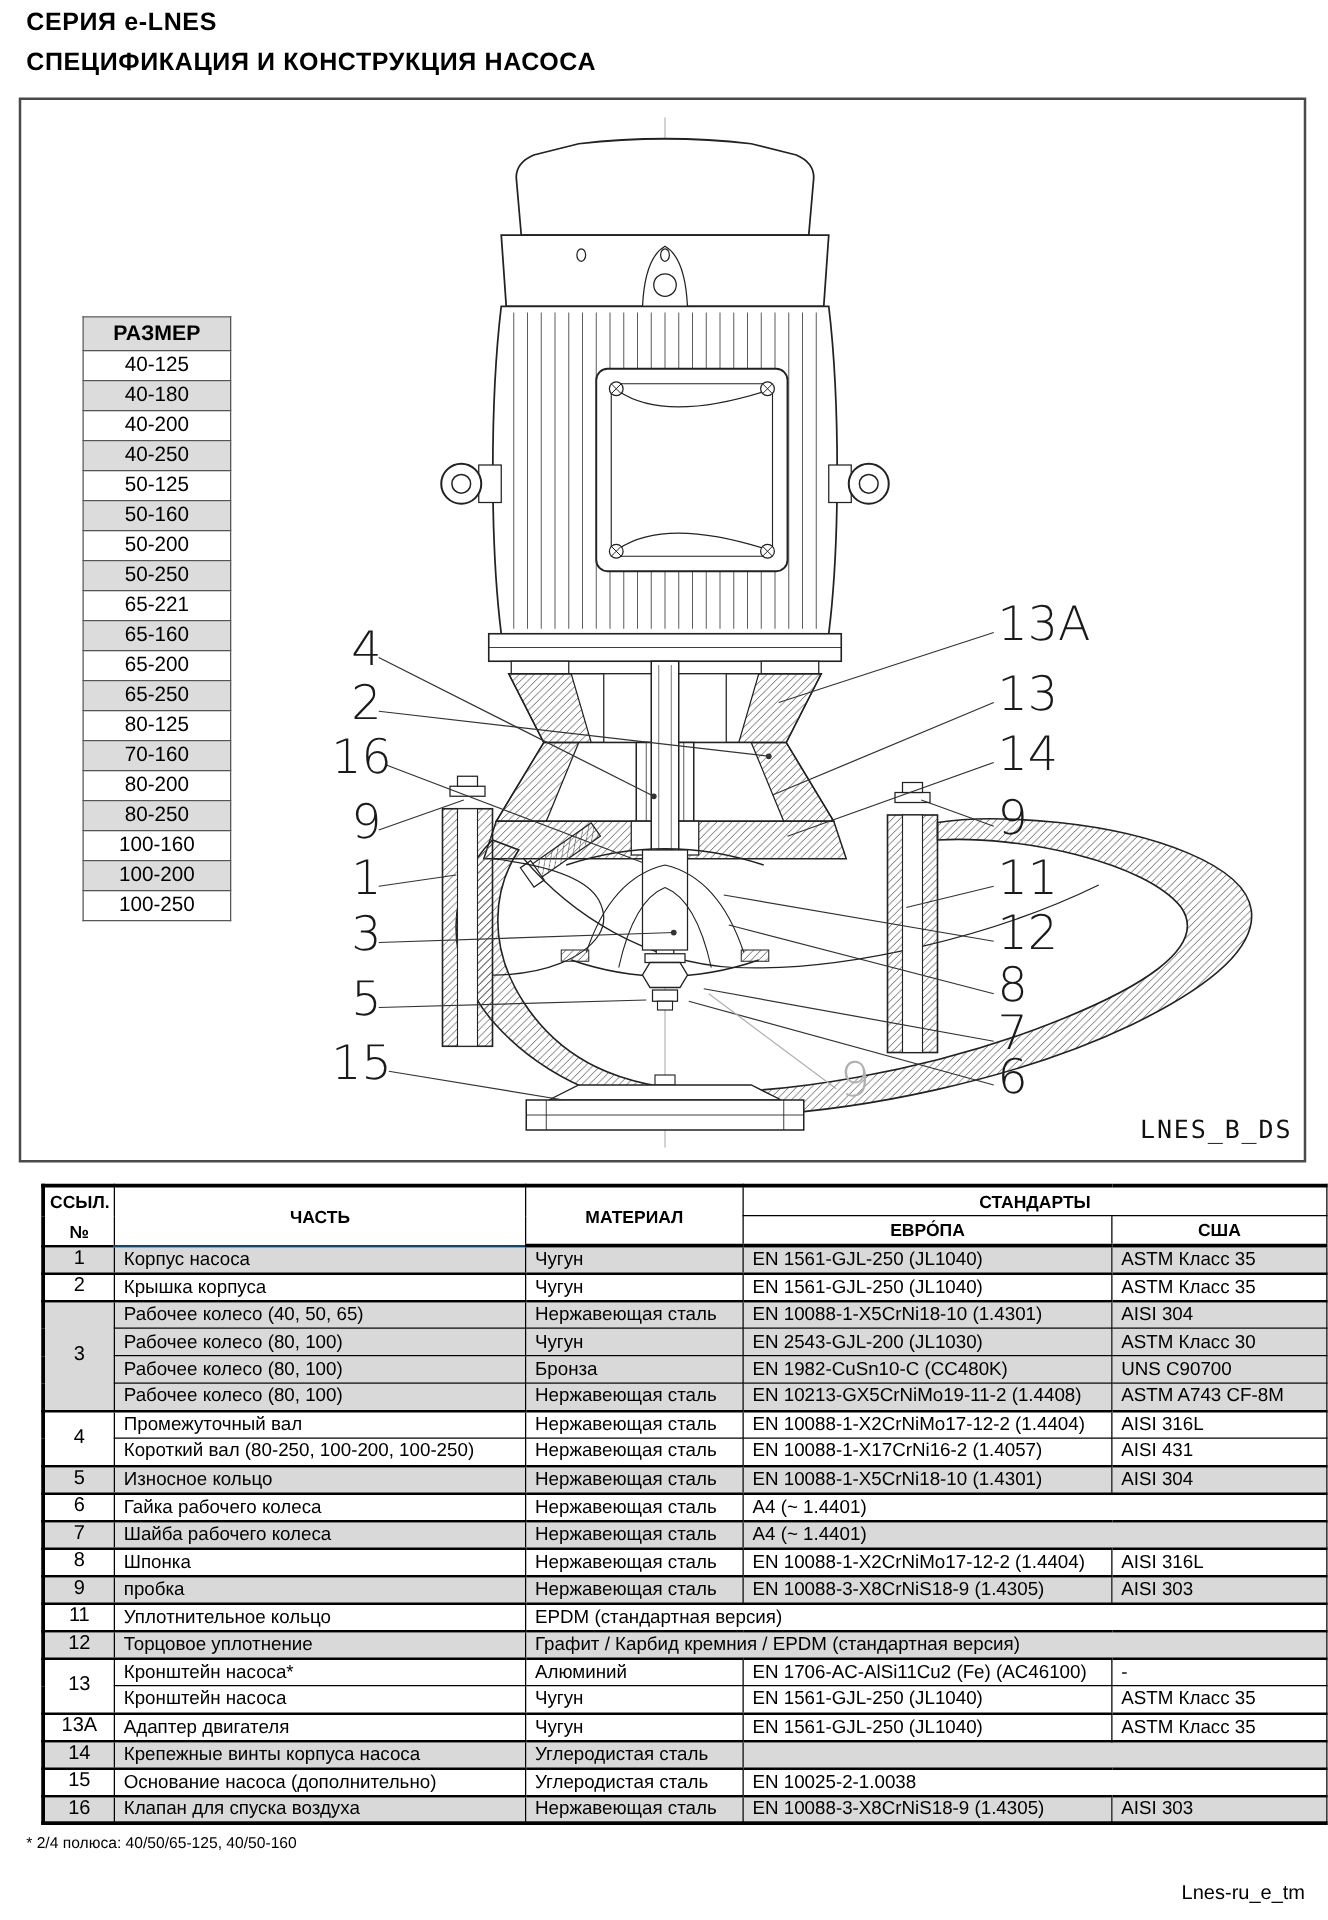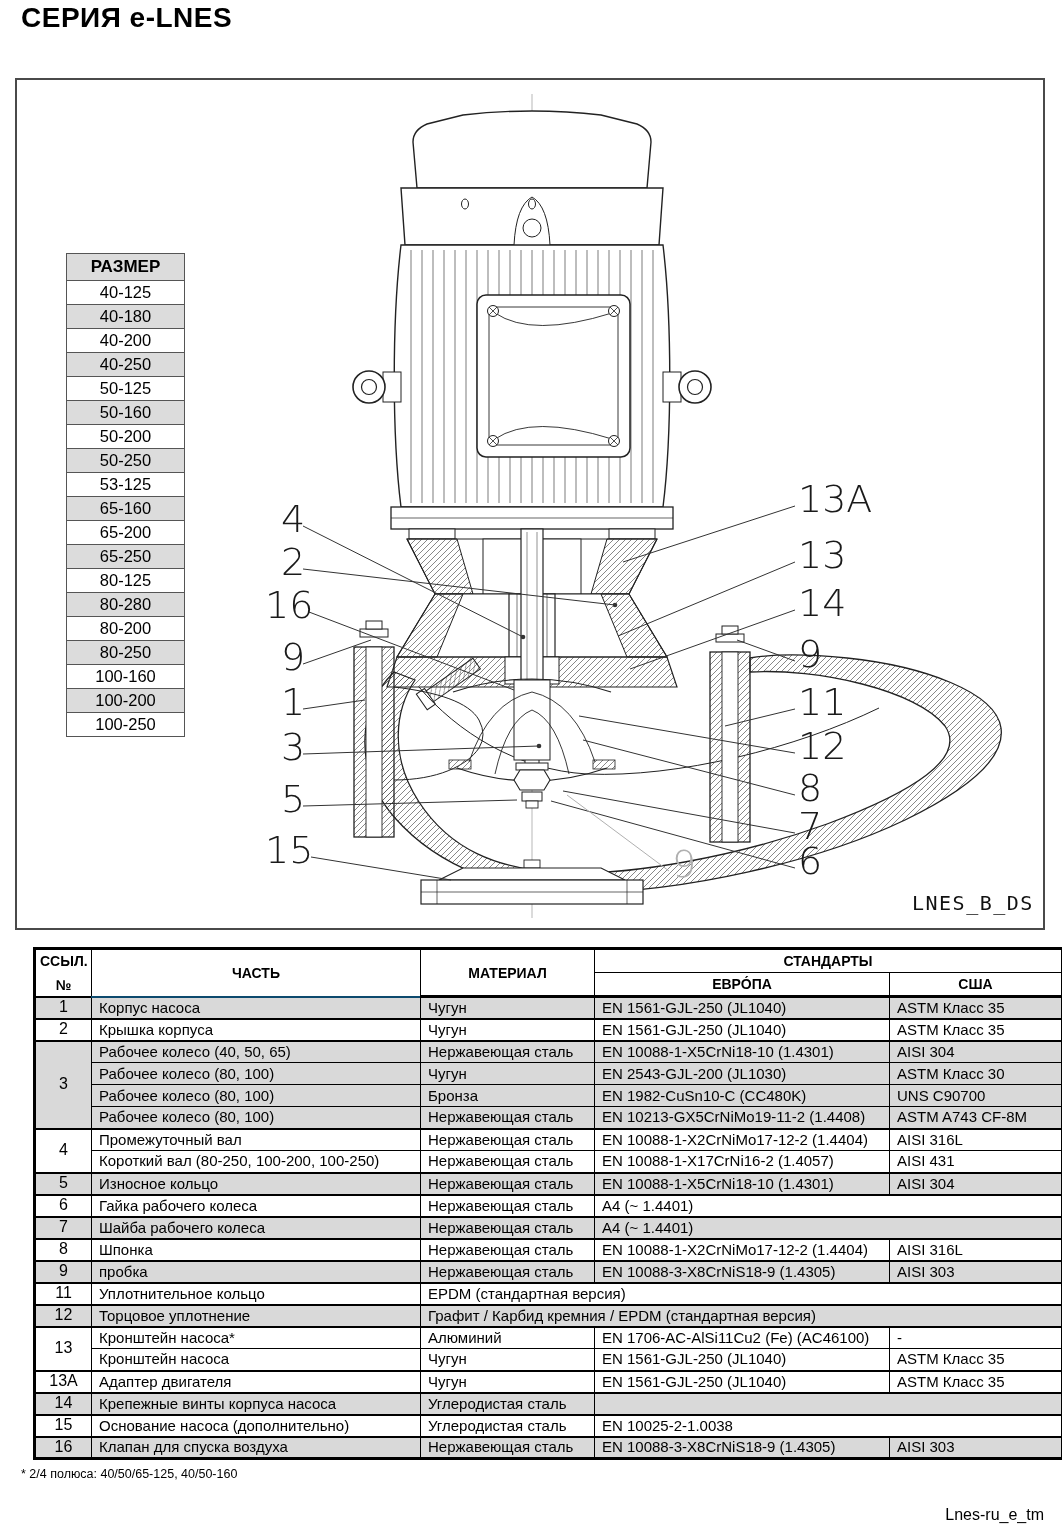--- a/index.html
+++ b/index.html
@@ -1,21 +1,21 @@
 <!DOCTYPE html>
 <html><head>
 <meta charset="utf-8">
 <style>
   html,body{margin:0;padding:0;}
   body{
     width:1062px;height:1536px;position:relative;background:#fff;color:#000;
     font-family:"Liberation Sans",sans-serif;overflow:hidden;
   }
   
-  .title{position:absolute;left:21px;top:2px;font-weight:bold;font-size:28px;line-height:32px;letter-spacing:.5px;}
+  .title{position:absolute;left:21px;top:2px;font-weight:bold;font-size:20px;line-height:32px;letter-spacing:.5px;}
   
   .dbox{position:absolute;left:15px;top:78px;width:1030px;height:852px;border:2px solid #4a4a4a;box-sizing:border-box;background:#fff;}
   .dbox svg{position:absolute;left:0;top:0;}
   
   .sizetbl{position:absolute;left:49px;top:173px;border-collapse:collapse;z-index:3;background:#fff;}
   .sizetbl td,.sizetbl th{border:1.6px solid #555;width:117px;text-align:center;font-size:16.5px;height:23px;padding:0;}
   .sizetbl th{background:#dcdcdc;font-size:17px;font-weight:bold;height:26px;}
   .sizetbl tbody tr:nth-child(even) td{background:#dcdcdc;}
   .co{font-size:38px;font-weight:200;fill:#1a1a1a;font-family:"DejaVu Sans",sans-serif;}
   .co-gray{fill:#b0b0b0;}
@@ -34,20 +34,21 @@
   .parts tr.g td.ref{background:#d9d9d9;}
   
   .footnote{position:absolute;left:21px;top:1467px;font-size:12.5px;}
   .doccode{position:absolute;right:18px;top:1506px;font-size:16px;}
 </style>
 </head>
 <body>
 
 <div class="title">
   <div>СЕРИЯ e-LNES</div>
+  <div>СПЕЦИФИКАЦИЯ И КОНСТРУКЦИЯ НАСОСА</div>
 </div>
 
 <div class="dbox">
 
   <svg width="1026" height="848" viewBox="0 0 1026 848">
     <defs>
       <pattern id="h" patternUnits="userSpaceOnUse" width="6" height="6">
         <path d="M0,6 L6,0" stroke="#555" stroke-width="0.7"></path>
       </pattern>
     </defs>
@@ -257,36 +258,36 @@
       <tr>
           <td>50-160</td>
         </tr>
       <tr>
           <td>50-200</td>
         </tr>
       <tr>
           <td>50-250</td>
         </tr>
       <tr>
-          <td>53-125</td>
+          <td>65-221</td>
         </tr>
       <tr>
           <td>65-160</td>
         </tr>
       <tr>
           <td>65-200</td>
         </tr>
       <tr>
           <td>65-250</td>
         </tr>
       <tr>
           <td>80-125</td>
         </tr>
       <tr>
-          <td>80-280</td>
+          <td>70-160</td>
         </tr>
       <tr>
           <td>80-200</td>
         </tr>
       <tr>
           <td>80-250</td>
         </tr>
       <tr>
           <td>100-160</td>
         </tr>

